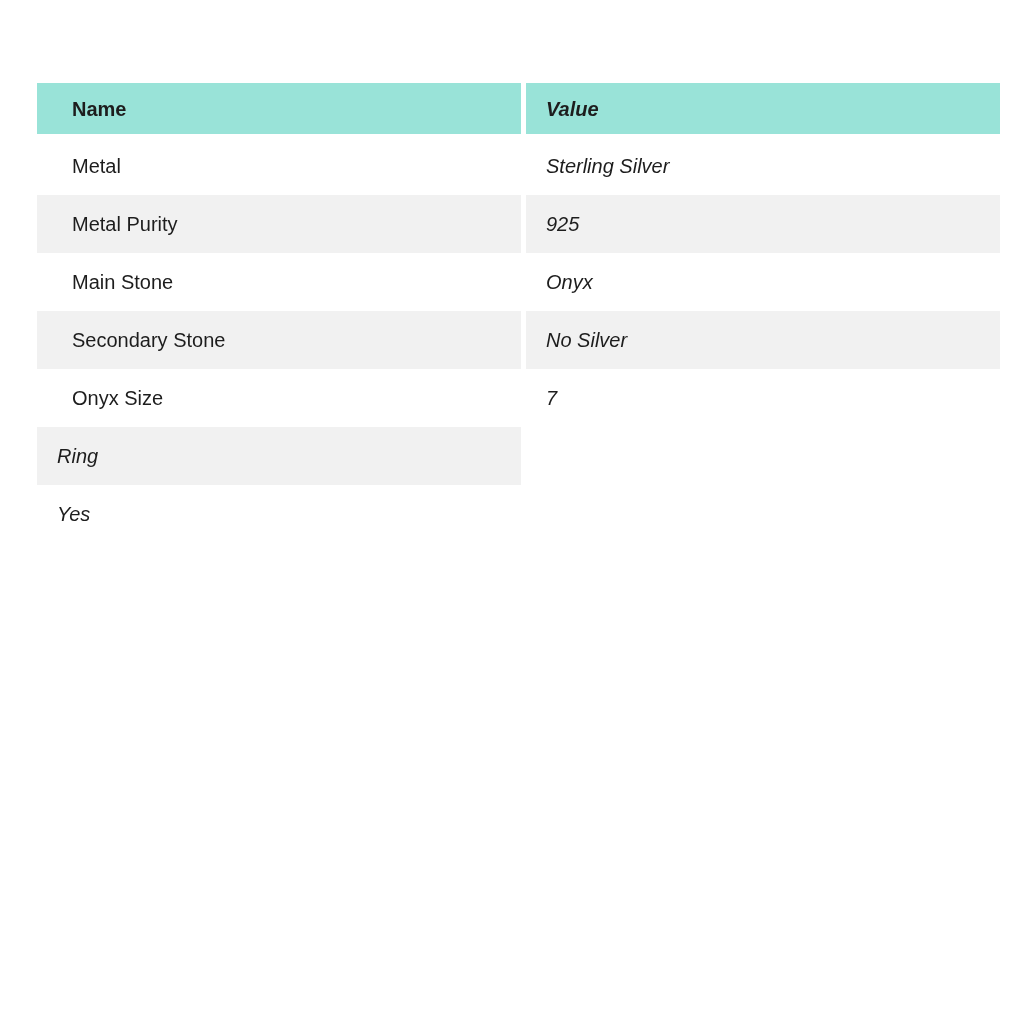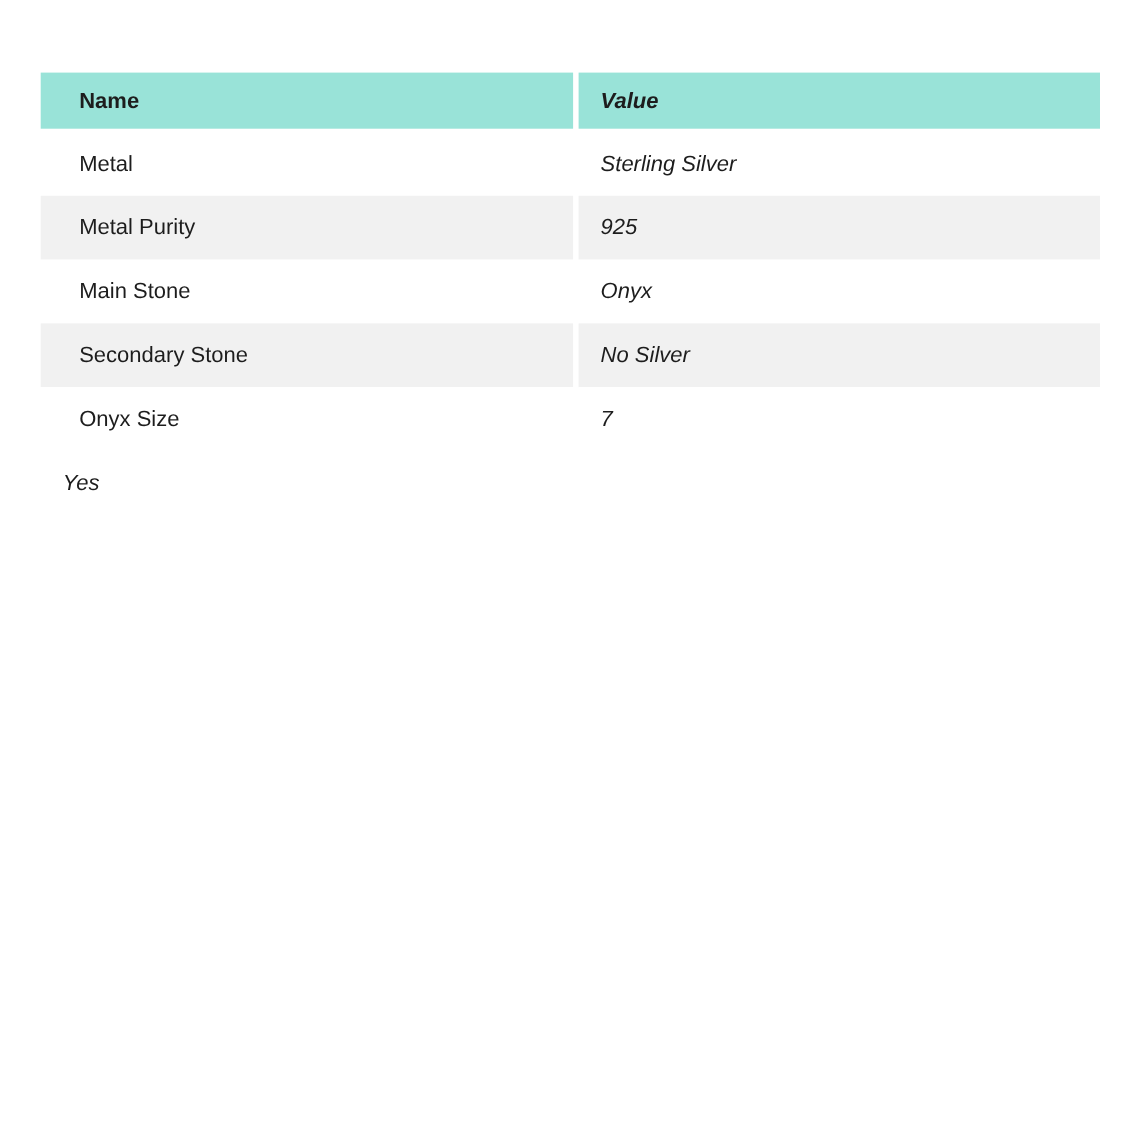--- a/index.html
+++ b/index.html
@@ -15,21 +15,21 @@
     padding: 0;
     width: 1024px;
     height: 1024px;
     background: var(--page-bg);
     font-family: "Liberation Sans", "DejaVu Sans", sans-serif;
     color: var(--text-color);
   }
   .table-wrap {
     position: absolute;
     left: 37px;
-    top: 66px;
+    top: 83px;
     width: 963px;
   }
   .row {
     display: grid;
     grid-template-columns: 484px 474px;
     column-gap: 5px;
   }
   .row.header {
     margin-bottom: 3px;
   }
@@ -79,18 +79,19 @@
       </div>
       <div class="row data stripe">
         <div class="cell name-cell">Secondary Stone</div>
         <div class="cell value-cell">No Silver</div>
       </div>
       <div class="row data">
         <div class="cell name-cell">Onyx Size</div>
         <div class="cell value-cell">7</div>
       </div>
       <div class="row data stripe">
+        <div class="cell value-cell">Ring</div>
       </div>
       <div class="row data">
         <div class="cell value-cell">Yes</div>
       </div>
     </div>
 </div>
 
 </body></html>

